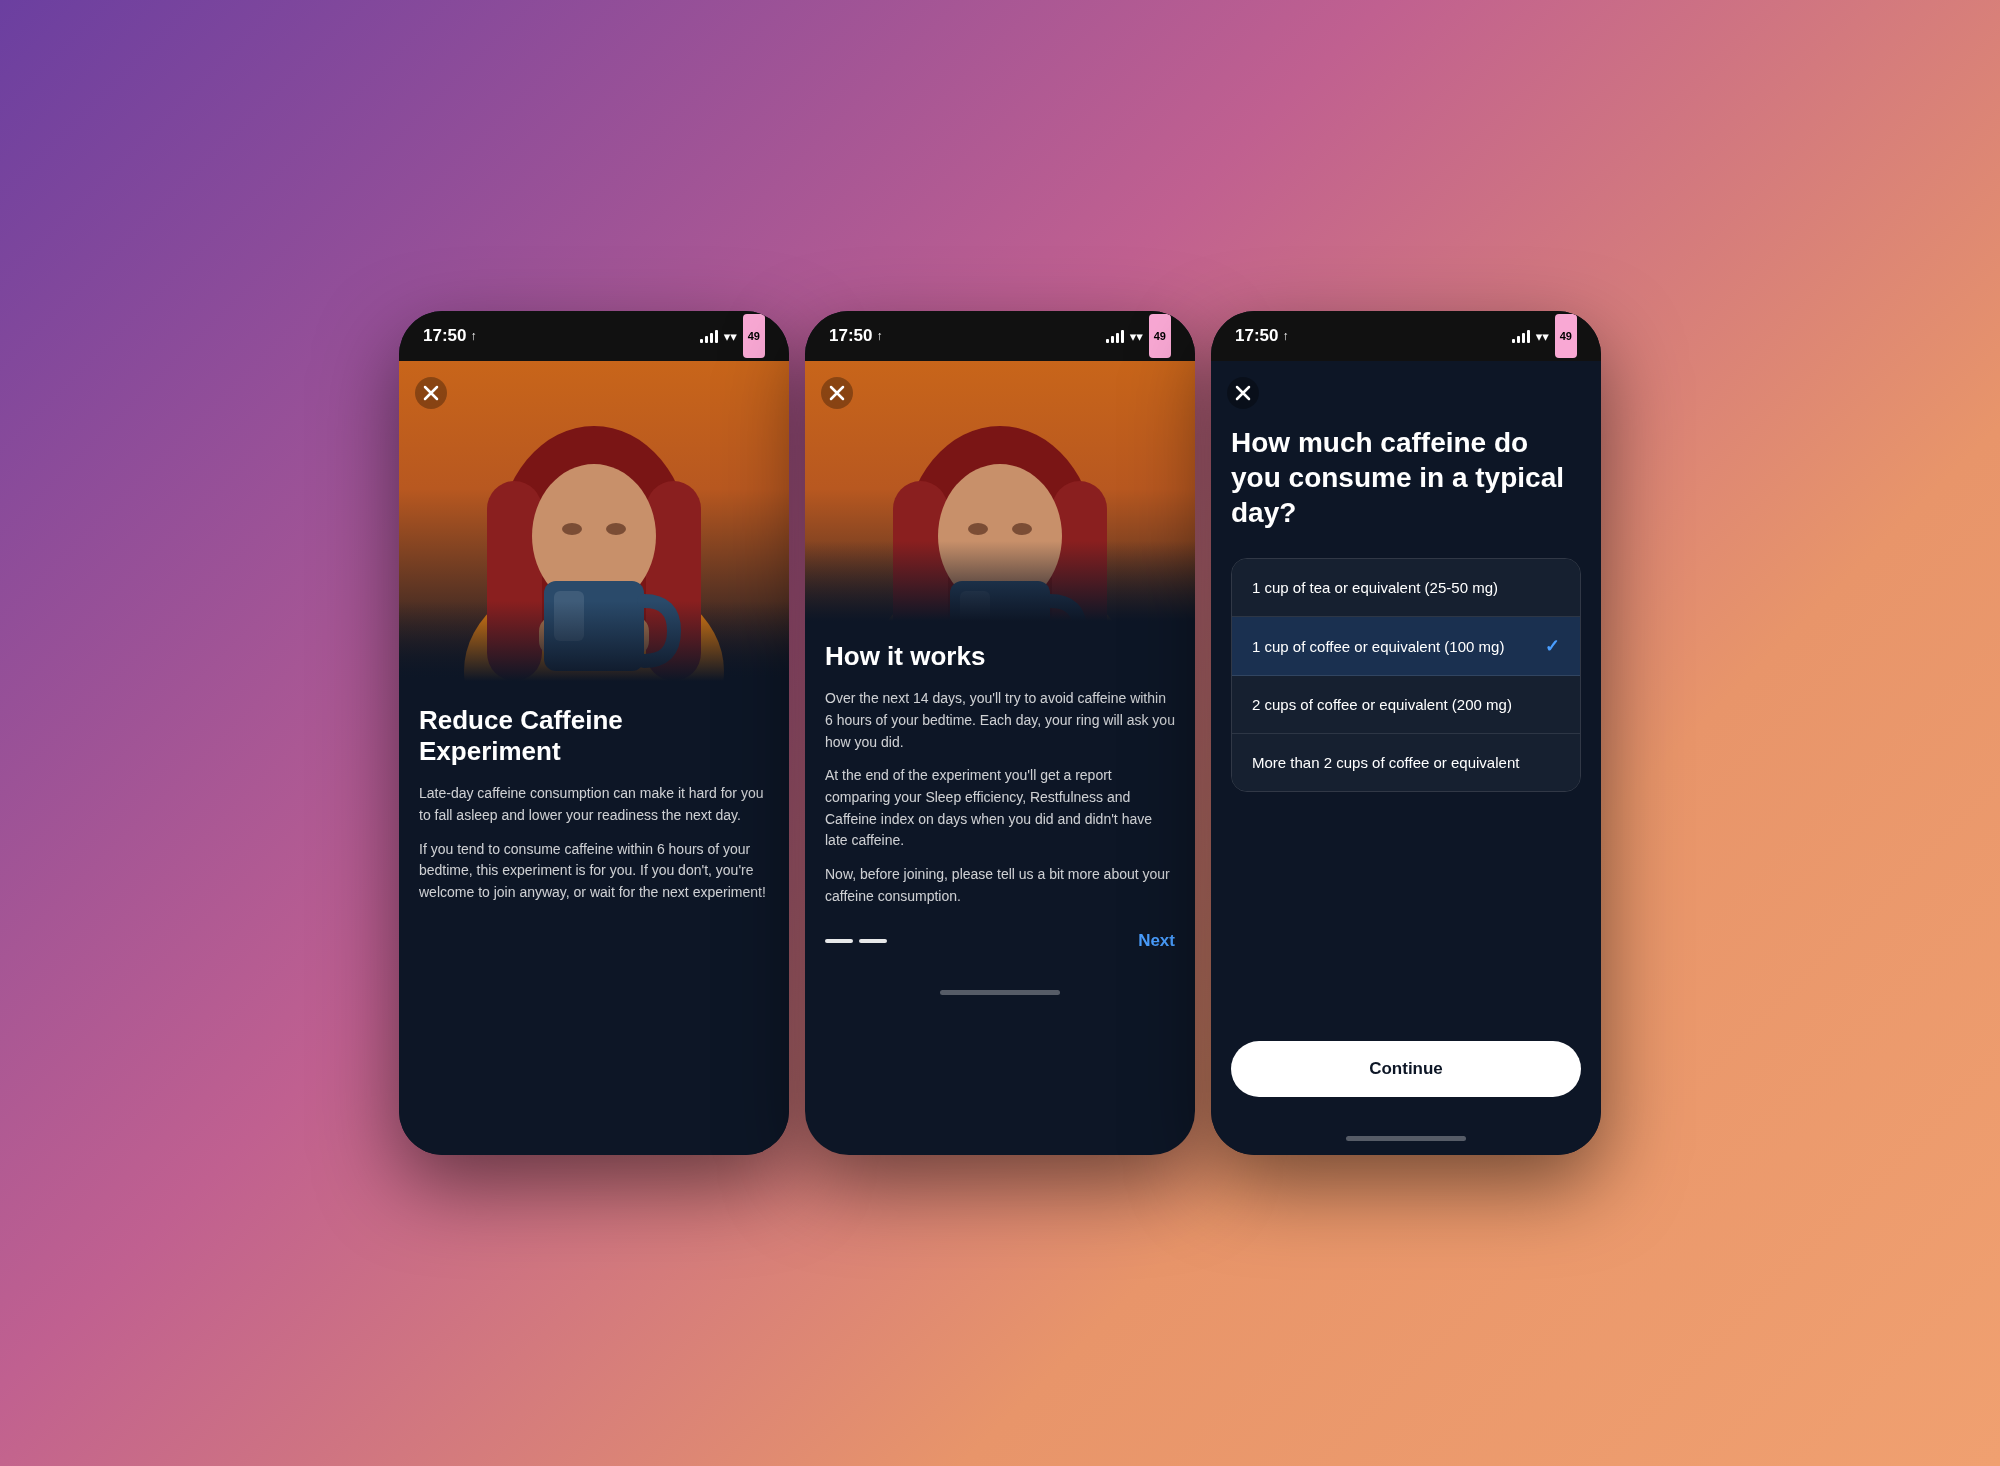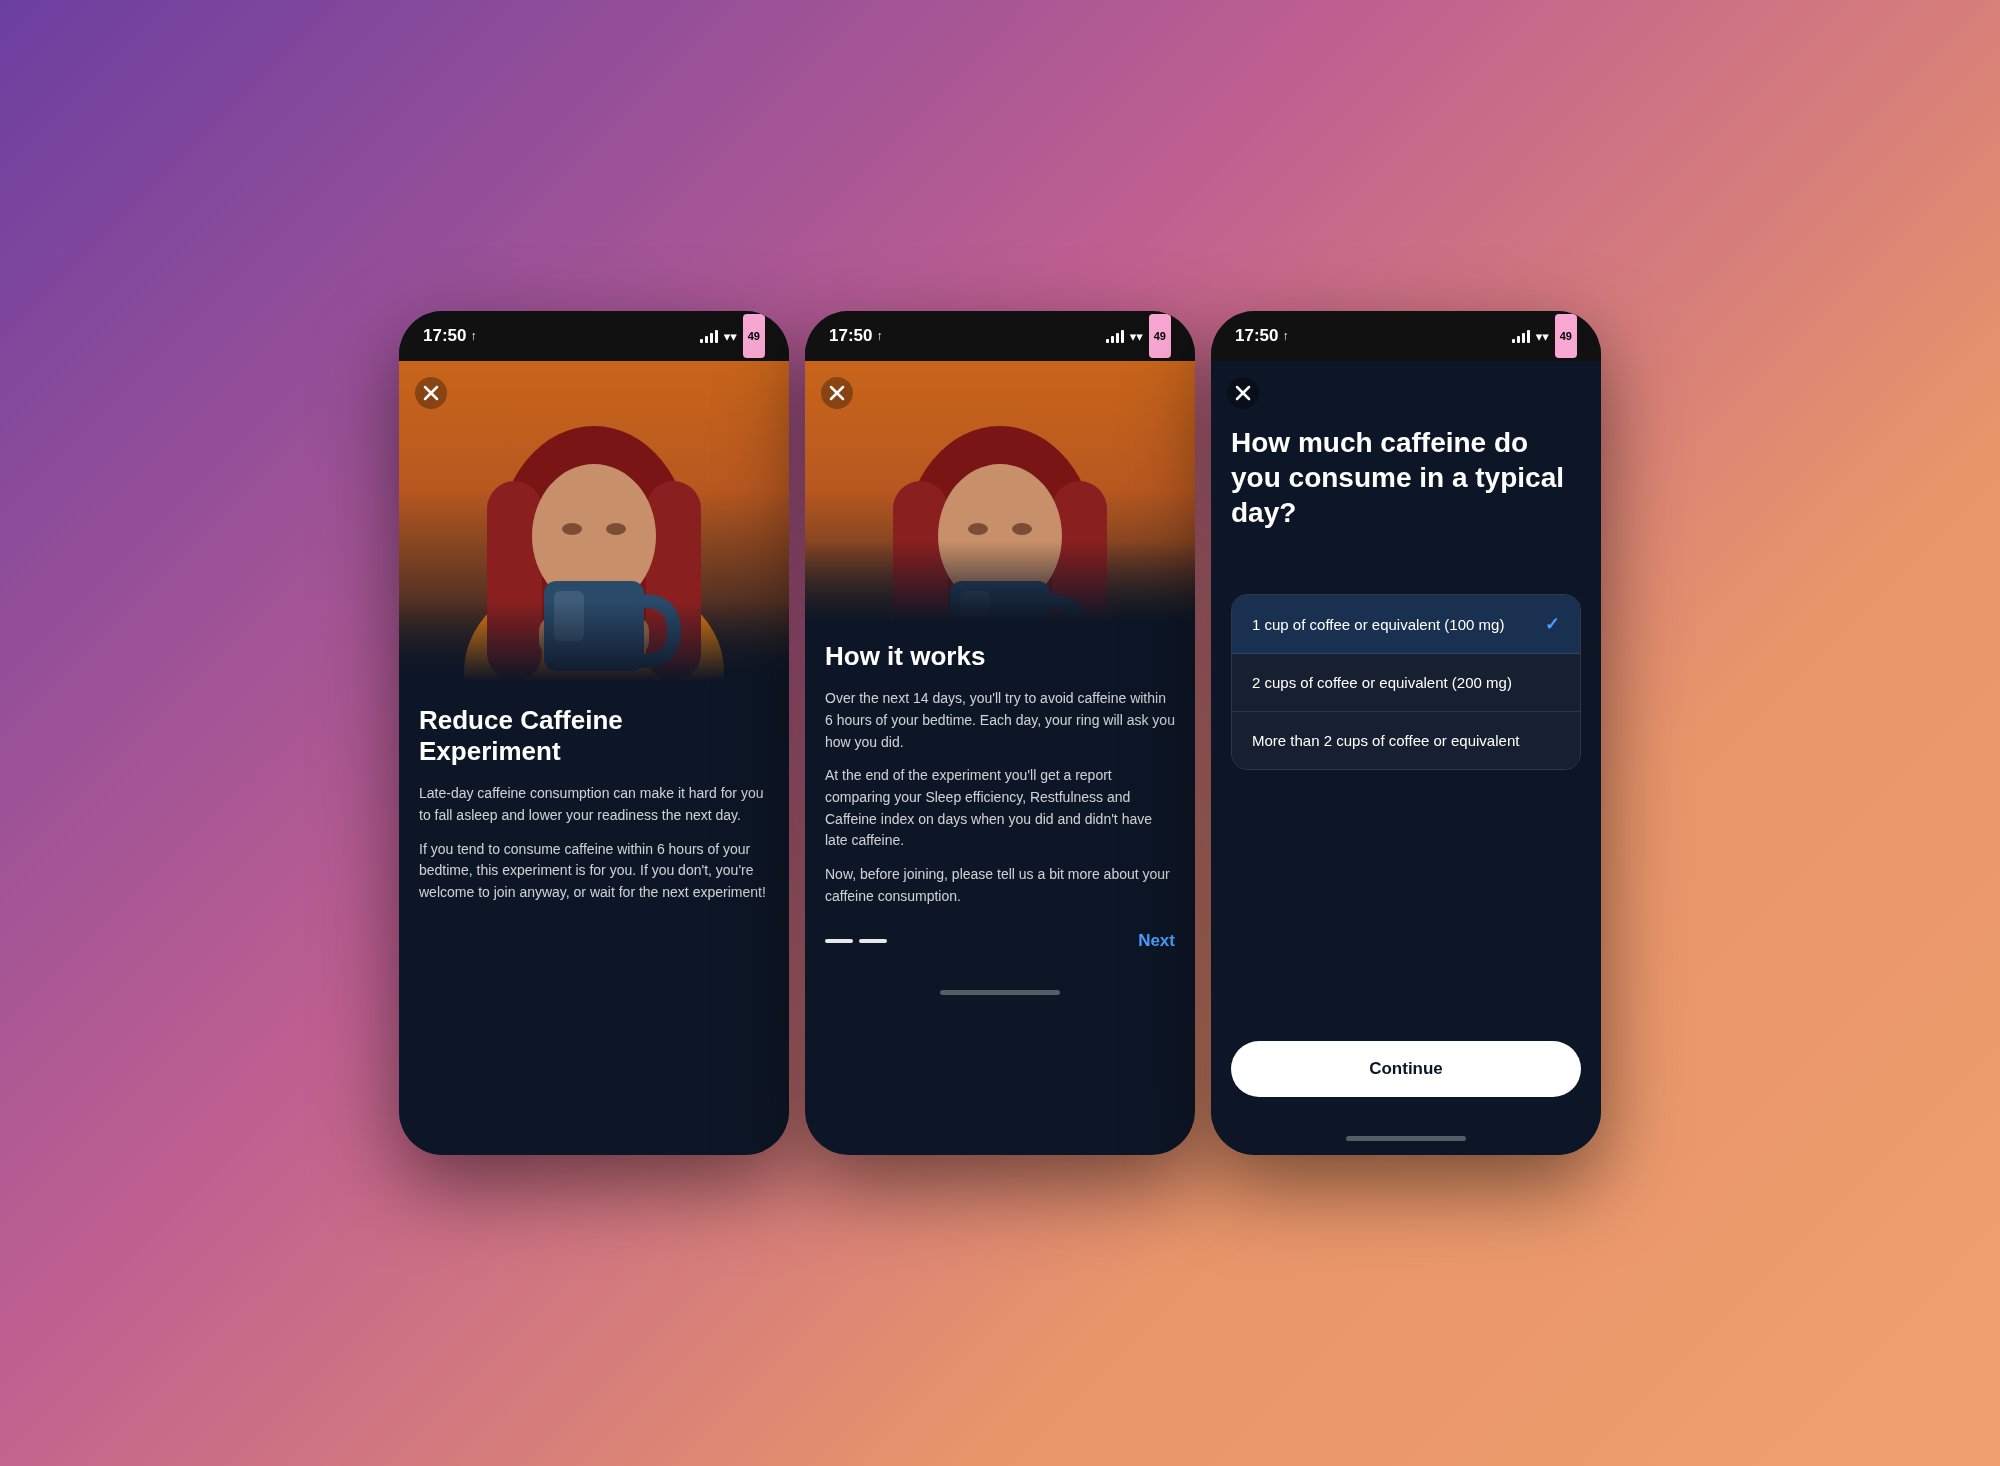--- a/index.html
+++ b/index.html
@@ -477,25 +477,28 @@
       </div>
     </div>
 
     <div style="position:relative; height: calc(100% - 84px); display:flex; flex-direction:column;">
       <div class="close-btn" style="position:absolute; top:16px; left:16px; z-index:10;">
         <svg viewBox="0 0 16 16" fill="white">
           <path d="M2 2 L14 14 M14 2 L2 14" stroke="white" stroke-width="2.5" stroke-linecap="round"></path>
         </svg>
       </div>
 
-      <div class="phone-body" style="padding-top:64px; justify-content:flex-start;gap:36px;">
+      <div class="phone-body" style="padding-top:64px; justify-content:flex-start;">
         <h1 class="question-title">How much caffeine do you consume in a typical day?</h1>
 
         <div class="options-list">
 
+          <div class="option-item">
+            <span class="option-text">1 cup of tea or equivalent (25-50 mg)</span>
+          </div>
 
           <div class="option-item selected">
             <span class="option-text">1 cup of coffee or equivalent (100 mg)</span>
             <span class="check-icon">✓</span>
           </div>
 
           <div class="option-item">
             <span class="option-text">2 cups of coffee or equivalent (200 mg)</span>
           </div>
 

